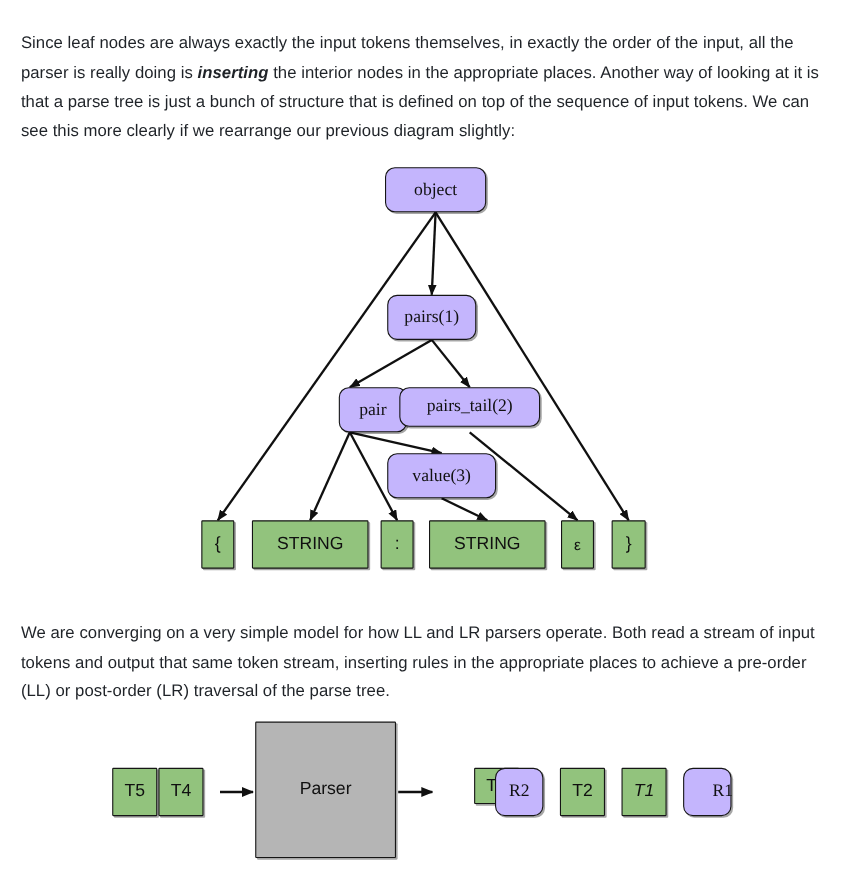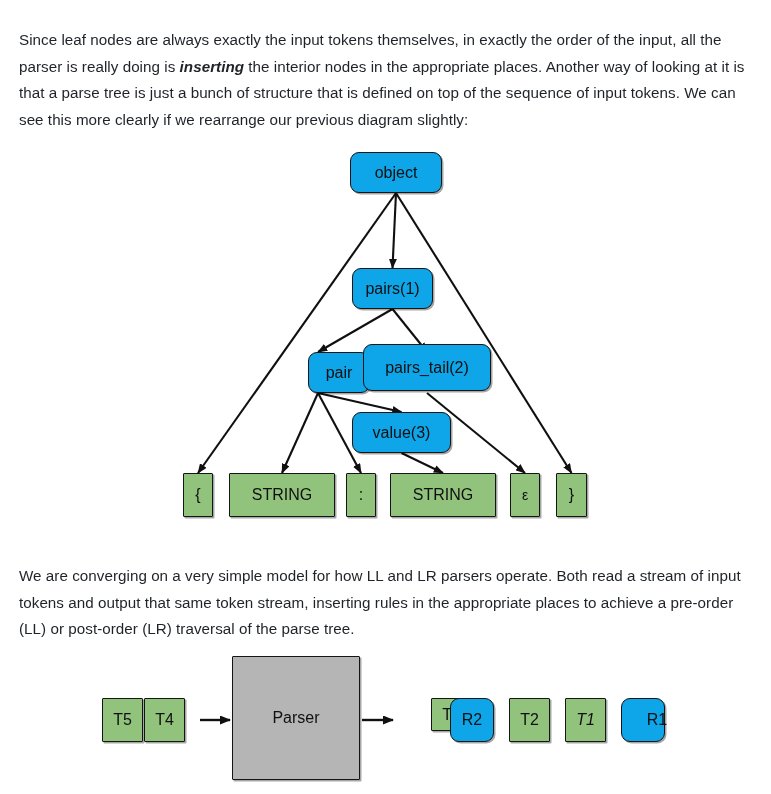--- a/index.html
+++ b/index.html
@@ -49,24 +49,25 @@
     box-sizing: border-box;
     display: flex;
     align-items: center;
     justify-content: center;
     font-size: 16px;
     color: #101010;
     line-height: 1;
     white-space: nowrap;
   }
   .node-rule {
-    background: #0ea5e9;
+    background: #c4b5fd;
     border: 1.7px solid #151515;
     border-radius: 9px;
     box-shadow: 1.5px 1.5px 0 rgba(0,0,0,0.35);
+    font-family: Liberation Serif, serif;
   }
   .node-token {
     background: #92c37d;
     border: 1.8px solid #151515;
     border-radius: 1px;
     box-shadow: 1.5px 1.5px 0 rgba(0,0,0,0.35);
   }
   .node-parser {
     background: #b5b5b5;
     border: 1.8px solid #151515;
@@ -108,21 +109,21 @@
     <div id="tree-nodes">
         <div class="node node-rule" style="left: 350px; top: 20px; width: 92px; height: 41px;">
           <span>object</span>
         </div>
         <div class="node node-rule" style="left: 352px; top: 136px; width: 81px; height: 41px;">
           <span>pairs(1)</span>
         </div>
         <div class="node node-rule" style="left: 287px; top: 220px; width: 62px; height: 41px; margin-left: 21px;">
           <span>pair</span>
         </div>
-        <div class="node node-rule" style="left: 363px; top: 212px; width: 128px; height: 47px;">
+        <div class="node node-rule" style="left: 363px; top: 220px; width: 128px; height: 36px;">
           <span>pairs_tail(2)</span>
         </div>
         <div class="node node-rule" style="left: 352px; top: 280px; width: 99px; height: 41px;">
           <span>value(3)</span>
         </div>
         <div class="node node-token" style="left: 183px; top: 341px; width: 30px; height: 44px;">
           <span>{</span>
         </div>
         <div class="node node-token" style="left: 229px; top: 341px; width: 106px; height: 44px;">
           <span>STRING</span>

